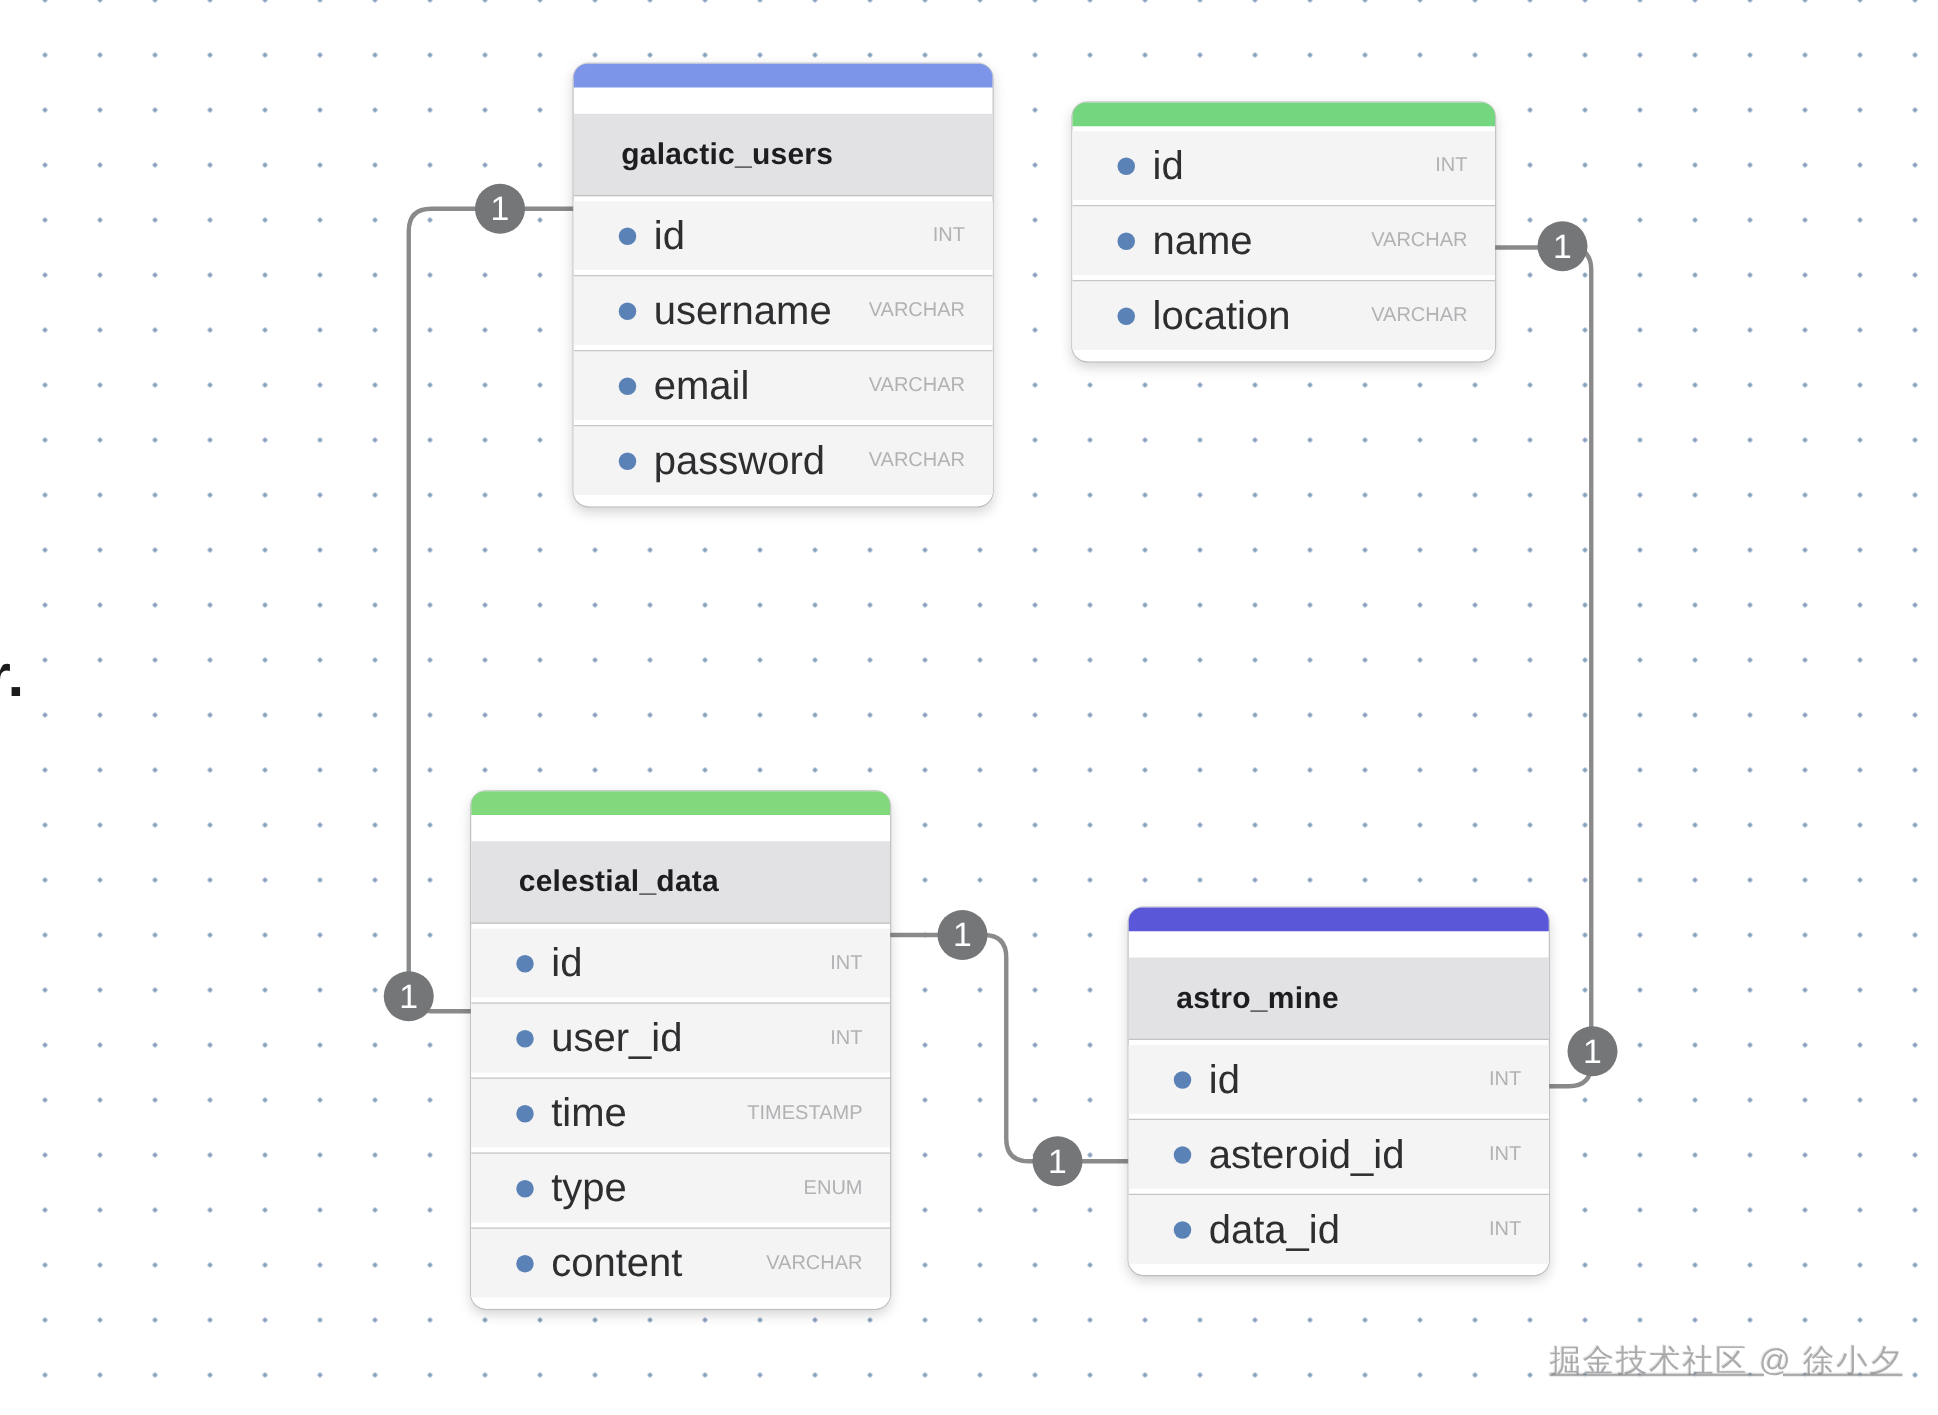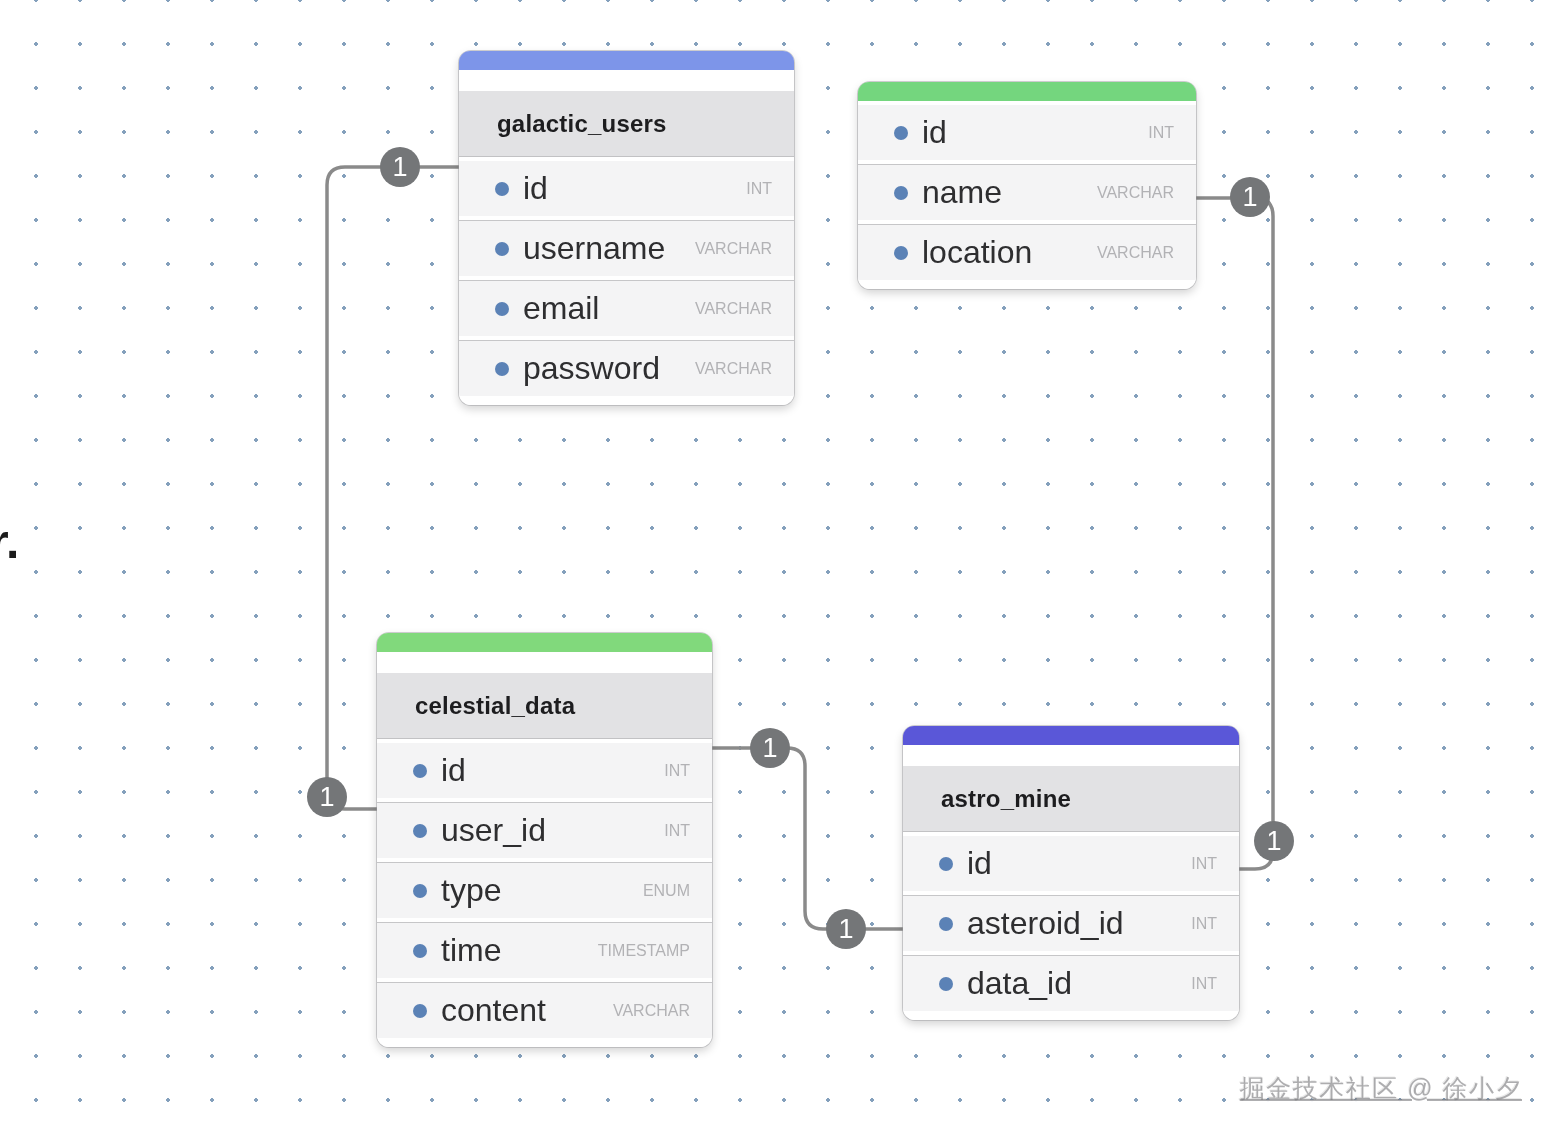--- a/index.html
+++ b/index.html
@@ -160,28 +160,28 @@
   </div>
 
   <div class="row">
     <span class="bullet" style="background: rgb(91, 130, 182);"></span>
     <span class="fname">user_id</span>
     <span class="ftype">INT</span>
   </div>
 
   <div class="row">
     <span class="bullet" style="background: rgb(91, 130, 182);"></span>
+    <span class="fname">time</span>
+    <span class="ftype">TIMESTAMP</span>
+  </div>
+
+  <div class="row">
+    <span class="bullet" style="background: rgb(91, 130, 182);"></span>
     <span class="fname">type</span>
     <span class="ftype">ENUM</span>
-  </div>
-
-  <div class="row">
-    <span class="bullet" style="background: rgb(91, 130, 182);"></span>
-    <span class="fname">time</span>
-    <span class="ftype">TIMESTAMP</span>
   </div>
 
   <div class="row">
     <span class="bullet" style="background: rgb(91, 130, 182);"></span>
     <span class="fname">content</span>
     <span class="ftype">VARCHAR</span>
   </div>
 </div>
   </div>
 

